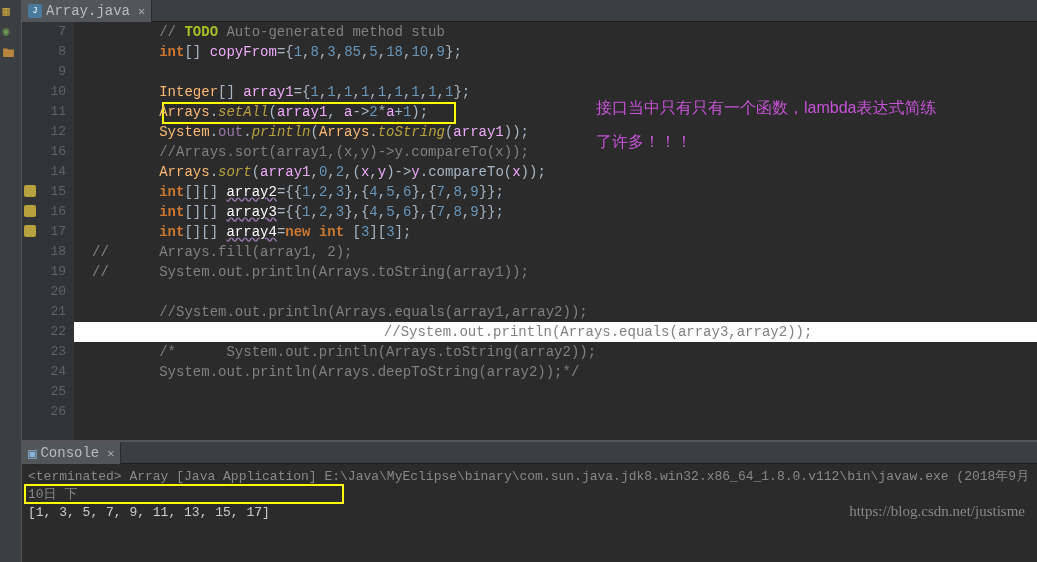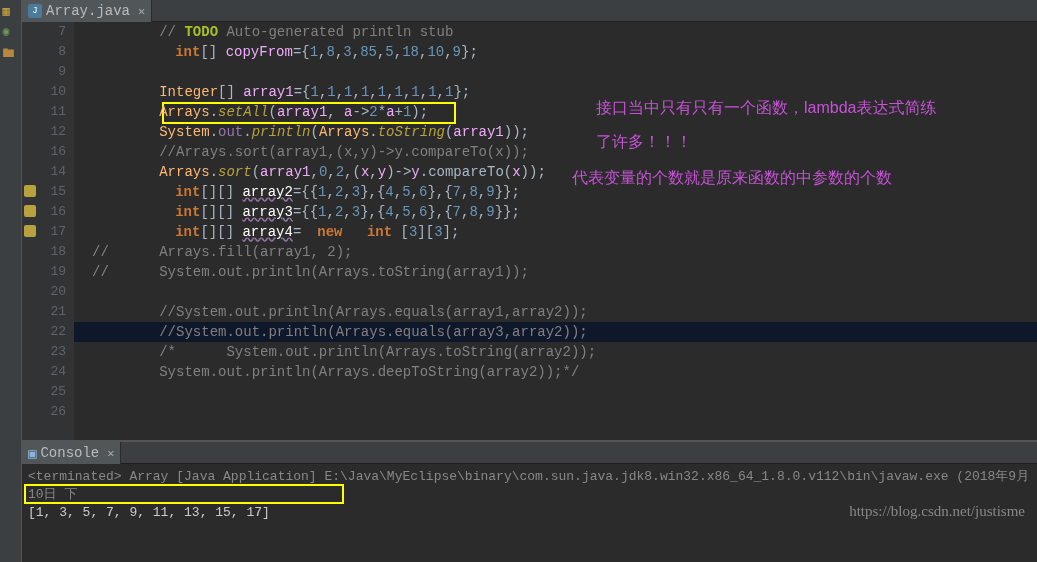--- a/index.html
+++ b/index.html
@@ -89,22 +89,22 @@
   position: relative;
   color: #a9b7c6;
 }
 .line {
   height: 20px;
   line-height: 20px;
   padding-left: 18px;
   white-space: pre;
   position: relative;
 }
-.line.hl { background: #0f172a; }
-.kw { color: #cc7832; font-weight: bold; margin-left: 16px; }
+.line.hl { background: #ffffff; text-align: center; }
+.kw { color: #cc7832; font-weight: bold; }
 .cls { color: #fdba74; }
 .mth { font-style: italic; color: #b8a23e; }
 .num { color: #6897bb; }
 .cmt { color: #808080; }
 .todo { color: #a8c023; font-weight: bold; }
 .var { color: #f0abfc; }
 .var2 { color: #ffffff; text-decoration: underline wavy #9876aa; }
 .field { color: #9876aa; }
 .box-yellow {
   position: absolute;
@@ -184,21 +184,21 @@
       <div class="ln">20</div>
       <div class="ln">21</div>
       <div class="ln">22</div>
       <div class="ln">23</div>
       <div class="ln">24</div>
       <div class="ln">25</div>
       <div class="ln">26</div>
     </div>
   <div class="code" id="codearea">
     <div class="box-yellow" id="hlbox" style="top: 80px; left: 88px; width: 294px; height: 22px;"></div>
-  <div class="line">        <span class="cmt">// </span><span class="todo">TODO</span><span class="cmt"> Auto-generated println stub</span></div>
+  <div class="line">        <span class="cmt">// </span><span class="todo">TODO</span><span class="cmt"> Auto-generated method stub</span></div>
       <div class="line">        <span class="kw">int</span>[] <span class="var">copyFrom</span>={<span class="num">1</span>,<span class="num">8</span>,<span class="num">3</span>,<span class="num">85</span>,<span class="num">5</span>,<span class="num">18</span>,<span class="num">10</span>,<span class="num">9</span>};</div>
       <div class="line">        </div>
       <div class="line">        <span class="cls">Integer</span>[] <span class="var">array1</span>={<span class="num">1</span>,<span class="num">1</span>,<span class="num">1</span>,<span class="num">1</span>,<span class="num">1</span>,<span class="num">1</span>,<span class="num">1</span>,<span class="num">1</span>,<span class="num">1</span>};</div>
       <div class="line">        <span class="cls">Arrays</span>.<span class="mth">setAll</span>(<span class="var">array1</span>, <span class="var">a</span>-&gt;<span class="num">2</span>*<span class="var">a</span>+<span class="num">1</span>);</div>
       <div class="line">        <span class="cls">System</span>.<span class="field">out</span>.<span class="mth">println</span>(<span class="cls">Arrays</span>.<span class="mth">toString</span>(<span class="var">array1</span>));</div>
       <div class="line">        <span class="cmt">//Arrays.sort(array1,(x,y)-&gt;y.compareTo(x));</span></div>
       <div class="line">        <span class="cls">Arrays</span>.<span class="mth">sort</span>(<span class="var">array1</span>,<span class="num">0</span>,<span class="num">2</span>,(<span class="var">x</span>,<span class="var">y</span>)-&gt;<span class="var">y</span>.compareTo(<span class="var">x</span>));</div>
       <div class="line">        <span class="kw">int</span>[][] <span class="var2">array2</span>={{<span class="num">1</span>,<span class="num">2</span>,<span class="num">3</span>},{<span class="num">4</span>,<span class="num">5</span>,<span class="num">6</span>},{<span class="num">7</span>,<span class="num">8</span>,<span class="num">9</span>}};</div>
       <div class="line">        <span class="kw">int</span>[][] <span class="var2">array3</span>={{<span class="num">1</span>,<span class="num">2</span>,<span class="num">3</span>},{<span class="num">4</span>,<span class="num">5</span>,<span class="num">6</span>},{<span class="num">7</span>,<span class="num">8</span>,<span class="num">9</span>}};</div>
       <div class="line">        <span class="kw">int</span>[][] <span class="var2">array4</span>=<span class="kw">new</span> <span class="kw">int</span> [<span class="num">3</span>][<span class="num">3</span>];</div>
@@ -206,21 +206,20 @@
       <div class="line"><span class="cmt">//      System.out.println(Arrays.toString(array1));</span></div>
       <div class="line">        </div>
       <div class="line">        <span class="cmt">//System.out.println(Arrays.equals(array1,array2));</span></div>
       <div class="line hl">        <span class="cmt">//System.out.println(Arrays.equals(array3,array2));</span></div>
       <div class="line">        <span class="cmt">/*      System.out.println(Arrays.toString(array2));</span></div>
       <div class="line">        <span class="cmt">System.out.println(Arrays.deepToString(array2));*/</span></div>
       <div class="line">        </div>
       <div class="line">        </div>
       <div class="annotation" style="top: 76px; left: 522px;">接口当中只有只有一个函数，lambda表达式简练</div>
       <div class="annotation" style="top: 110px; left: 522px;">了许多！！！</div>
-      <div class="annotation" style="top: 146px; left: 498px;">代表变量的个数就是原来函数的中参数的个数</div>
     </div>
 </div>
 
 <div class="console-panel">
   <div class="console-tab-bar">
     <div class="tab">
       <span style="color:#8ab4d8;">▣</span>
       <span>Console</span>
       <span class="close">✕</span>
     </div>

